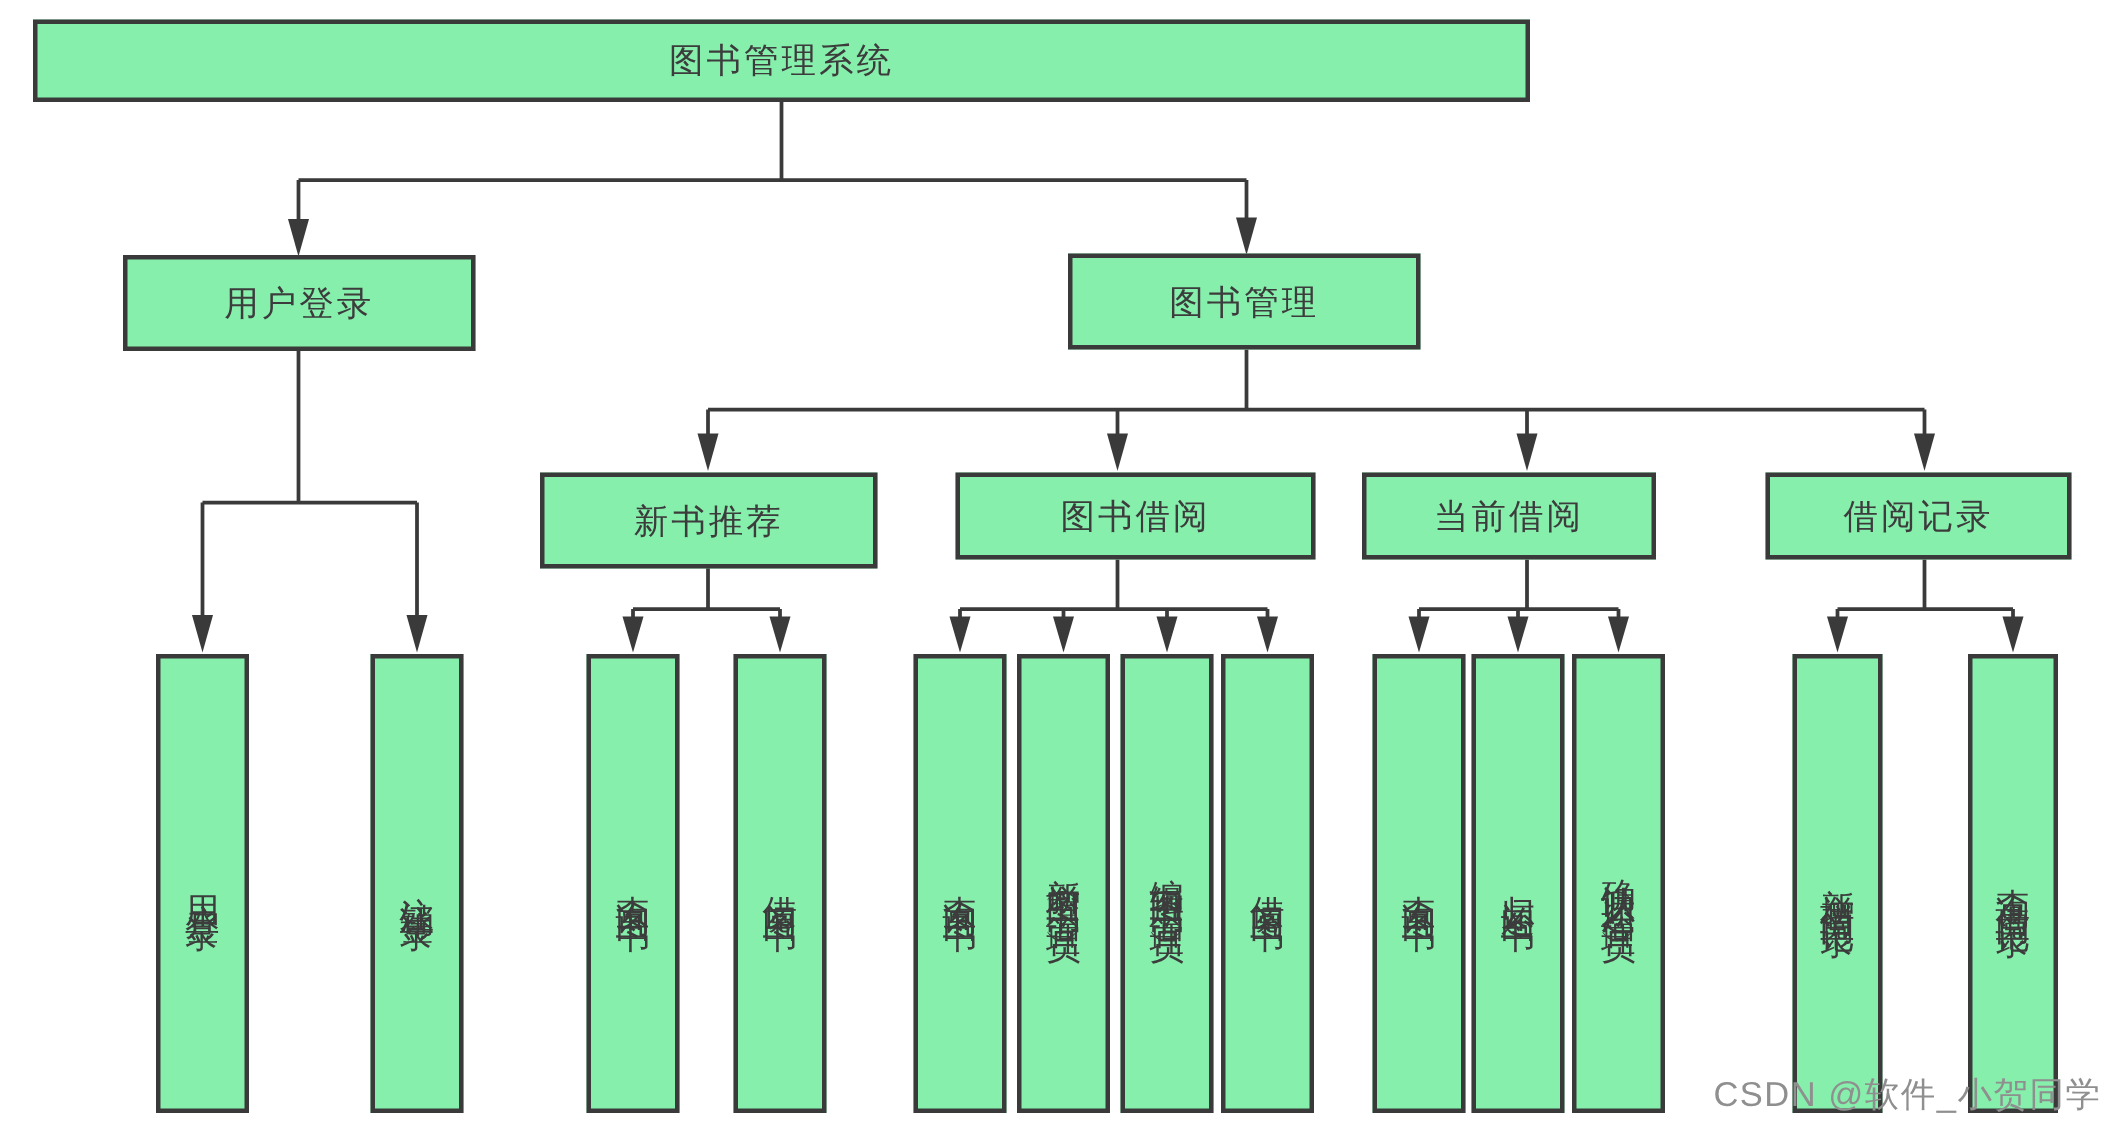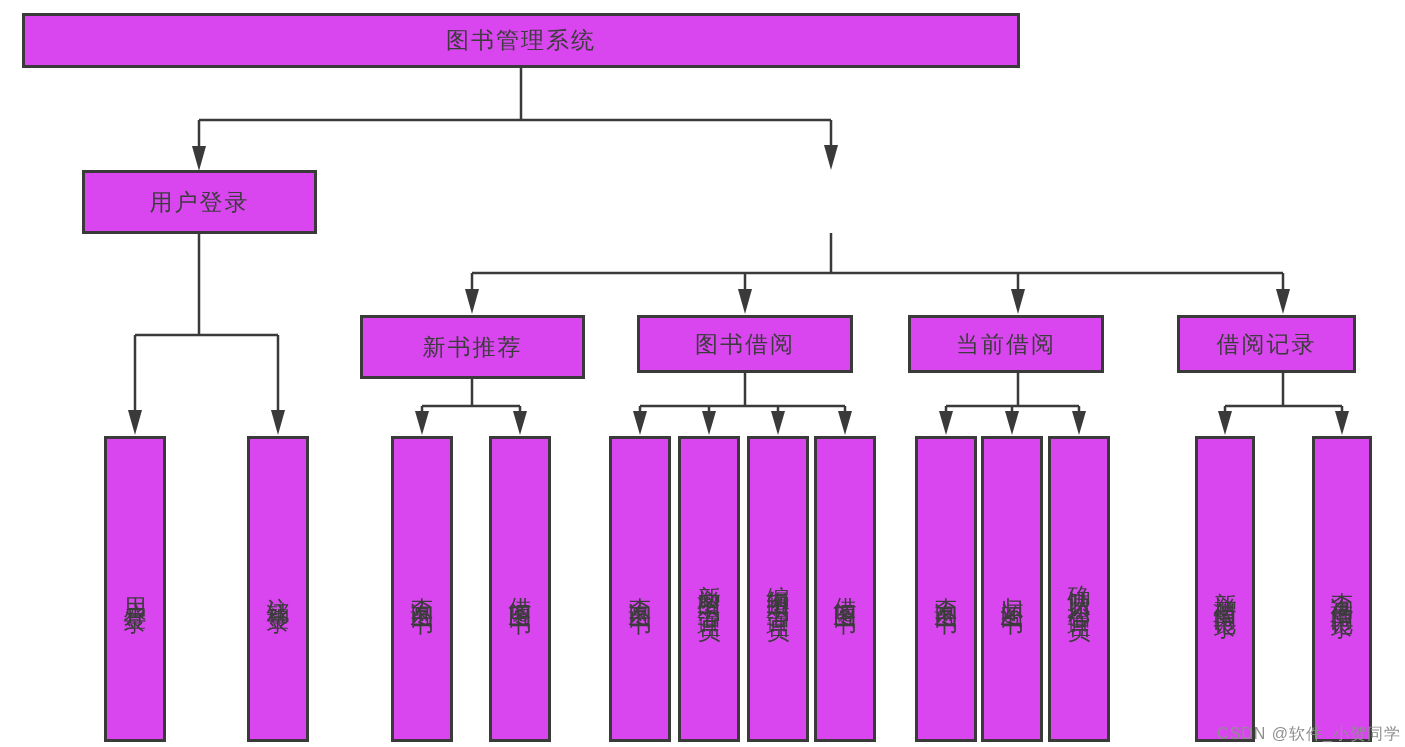--- a/index.html
+++ b/index.html
@@ -9,38 +9,38 @@
     background:var(--bg,#ffffff);
     font-family:"Liberation Sans","DejaVu Sans",sans-serif;
     color:var(--text,#3c3c3c);
     overflow:hidden;
   }
   .wires{position:absolute;left:0;top:0;width:1405px;height:747px;}
   .node{
     position:absolute;
     box-sizing:border-box;
     border:3px solid var(--line,#383838);
-    background:#d946ef;
+    background:#86efac;
     display:flex;align-items:center;justify-content:center;
     font-size:23px;
     line-height:1.25;
     color:var(--text,#3c3c3c);
   }
   .hnode{letter-spacing:2px;}
   .vnode{
     writing-mode:vertical-rl;
     text-orientation:mixed;
     letter-spacing:5px;
     padding:8px 0;
     text-align:center;
   }
   .watermark{
     position:absolute;
     right:4px;bottom:2px;
-    font-size:16px;
+    font-size:23px;
     letter-spacing:1px;
     color:var(--wm,#8f8f8f);
     z-index:5;
     white-space:nowrap;
   }
 </style>
 </head>
 <body>
 
 <div class="canvas">
@@ -81,25 +81,26 @@
       <path d="M1012 435 L1005 411 L1019 411 Z"></path>
       <path d="M1079 435 L1072 411 L1086 411 Z"></path>
       <path d="M1225 435 L1218 411 L1232 411 Z"></path>
       <path d="M1342 435 L1335 411 L1349 411 Z"></path>
     </g>
   </svg>
 
   <div class="node hnode" style="left:22px;top:13px;width:998px;height:55px">图书管理系统</div>
 
   <div class="node hnode" style="left:82px;top:170px;width:235px;height:64px">用户登录</div>
+  <div class="node hnode" style="left:712px;top:169px;width:235px;height:64px">图书管理</div>
 
   <div class="node hnode" style="left:360px;top:315px;width:225px;height:64px">新书推荐</div>
-  <div class="node hnode" style="left:637px;top:315px;width:216px;height:58px">图书借阅</div>
+  <div class="node hnode" style="left:637px;top:315px;width:240px;height:58px">图书借阅</div>
   <div class="node hnode" style="left:908px;top:315px;width:196px;height:58px">当前借阅</div>
-  <div class="node hnode" style="left:1177px;top:315px;width:179px;height:58px">借阅记录</div>
+  <div class="node hnode" style="left:1177px;top:315px;width:204px;height:58px">借阅记录</div>
 
   <div class="node vnode" style="left:104px;top:436px;width:62px;height:306px">用户登录</div>
   <div class="node vnode" style="left:247px;top:436px;width:62px;height:306px">注销登录</div>
 
   <div class="node vnode" style="left:391px;top:436px;width:62px;height:306px">查询图书</div>
   <div class="node vnode" style="left:489px;top:436px;width:62px;height:306px">借阅图书</div>
 
   <div class="node vnode" style="left:609px;top:436px;width:62px;height:306px">查询图书</div>
   <div class="node vnode" style="left:678px;top:436px;width:62px;height:306px">新增图书（管理员）</div>
   <div class="node vnode" style="left:747px;top:436px;width:62px;height:306px">编辑图书（管理员）</div>

